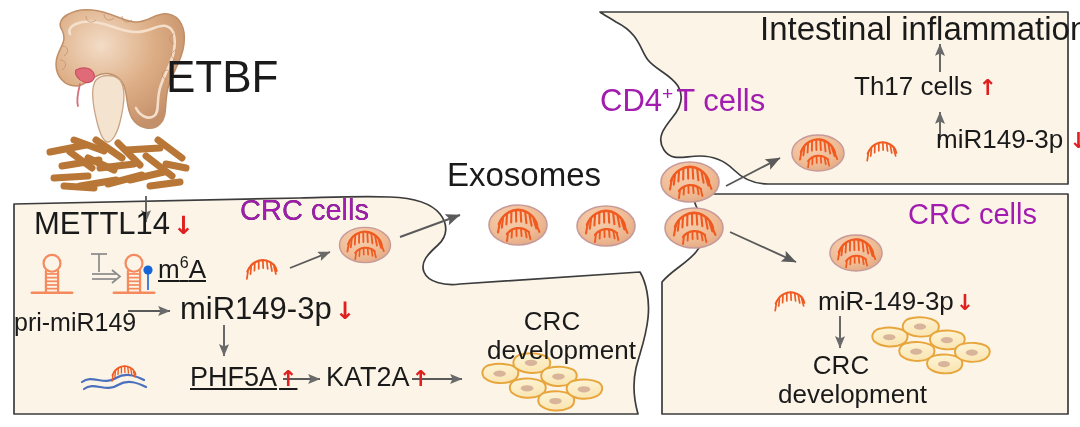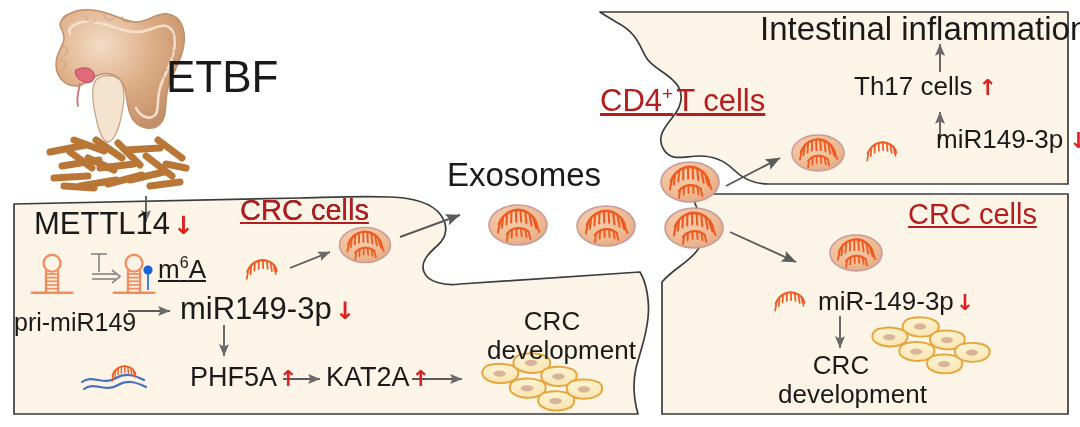--- a/index.html
+++ b/index.html
@@ -5,21 +5,21 @@
   html,body{margin:0;padding:0;background:#ffffff;}
   #fig{
     position:relative;
     width:1080px;height:427px;
     background:#ffffff;
     font-family:"Liberation Sans", sans-serif;
     overflow:hidden;
   }
   #svgroot{position:absolute;inset:0;width:1080px;height:427px;}
   .lbl{position:absolute;white-space:nowrap;color:#1a1a1a;line-height:1;}
-  .blue{color:#b91c1c;text-decoration:underline;}
+  .blue{color:#a21caf;}
   .red{color:#e02020;}
   .sup{font-size:0.62em;vertical-align:super;}
   .arrowch{font-family:"DejaVu Sans", sans-serif;font-weight:bold;}
 </style>
 </head>
 <body>
 
 <div id="fig">
 
   <svg id="svgroot" viewBox="0 0 1080 427">
@@ -300,21 +300,21 @@
   <div class="lbl" style="left:158px;top:254px;font-size:26px;text-decoration:underline;">
     <span>m</span><span class="sup">6</span><span>A</span>
   </div>
 
   <div class="lbl" style="left:14px;top:310px;font-size:25px;">pri-miR149</div>
 
   <div class="lbl" style="left:180px;top:293px;font-size:31px;">
     <span>miR149-3p</span><span class="red arrowch" style="font-size:24px;margin-left:3px;">↓</span>
   </div>
 
-  <div class="lbl" style="left:190px;top:364px;font-size:27px;">
+  <div class="lbl" style="left:190px;top:364px;font-size:27px;text-decoration:underline;">
     <span>PHF5A</span><span class="red arrowch" style="font-size:22px;margin-left:2px;">↑</span>
   </div>
 
   <div class="lbl" style="left:326px;top:364px;font-size:27px;">
     <span>KAT2A</span><span class="red arrowch" style="font-size:22px;margin-left:2px;">↑</span>
   </div>
 
   <div class="lbl" style="left:487px;top:308px;font-size:26px;text-align:center;width:130px;">
     <div>CRC</div>
     <div style="margin-top:3px;">development</div>

